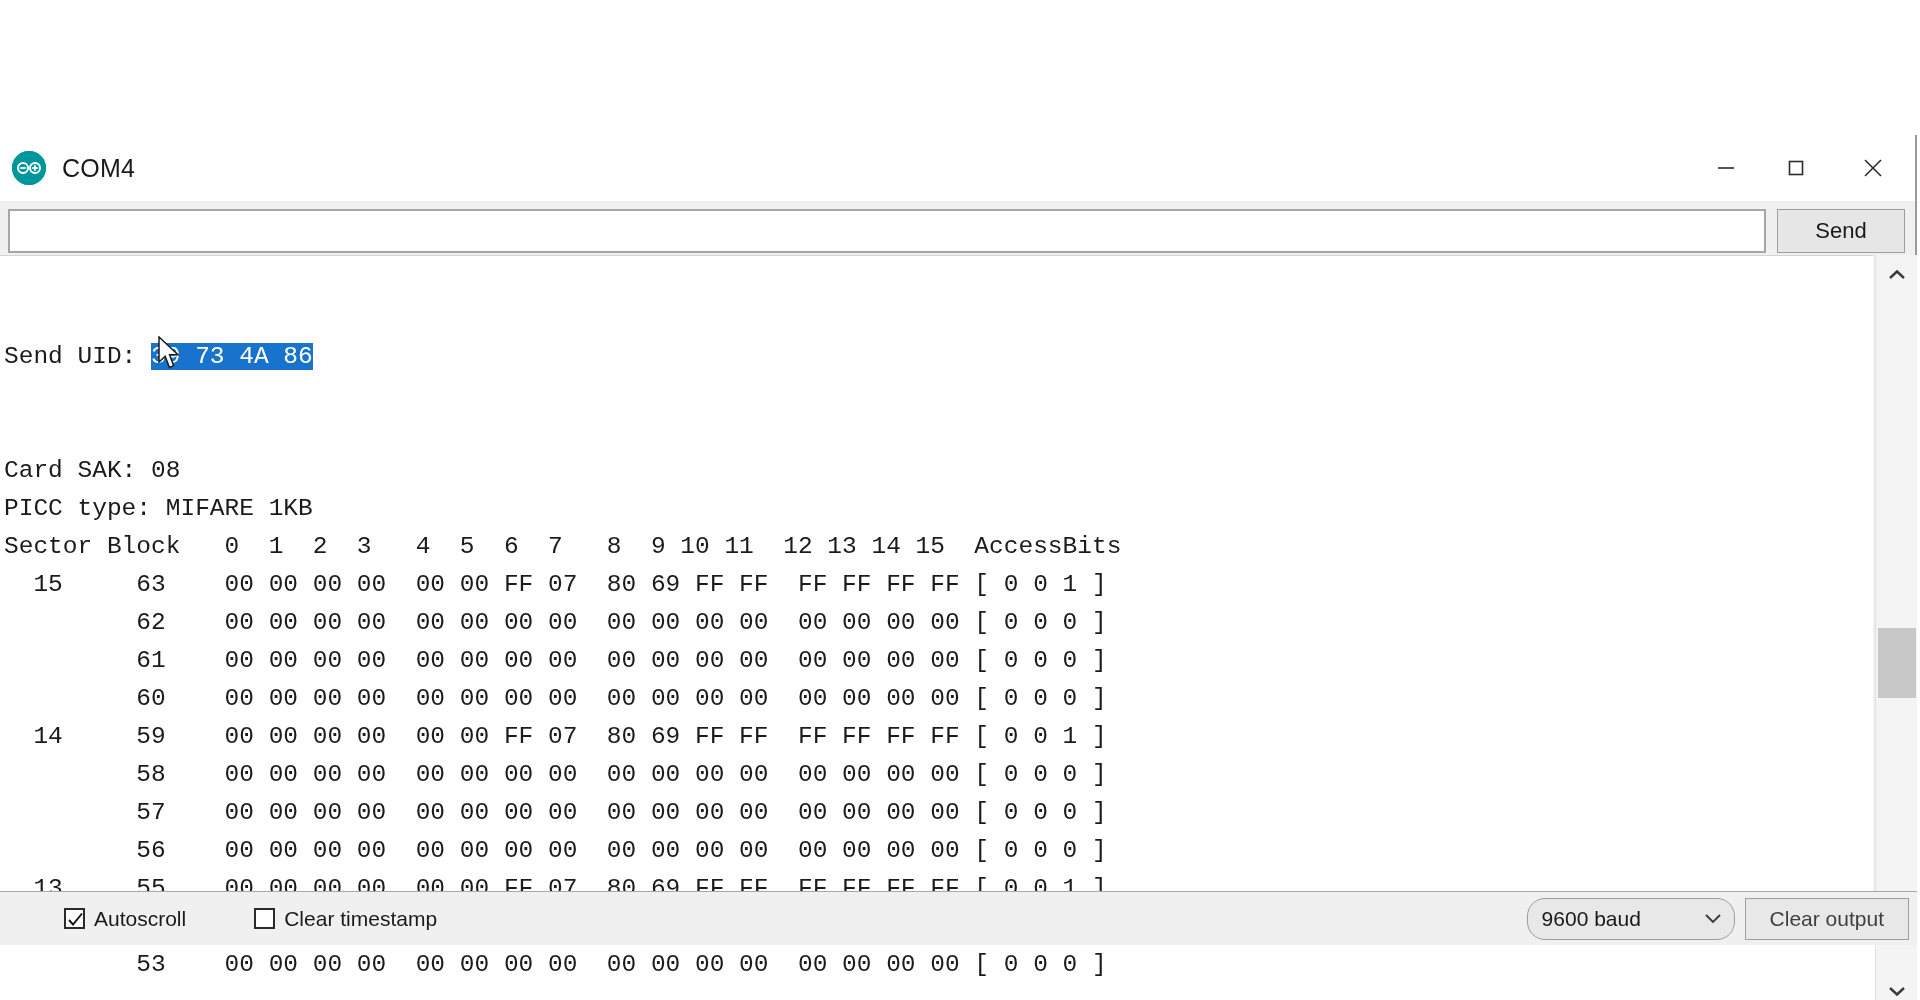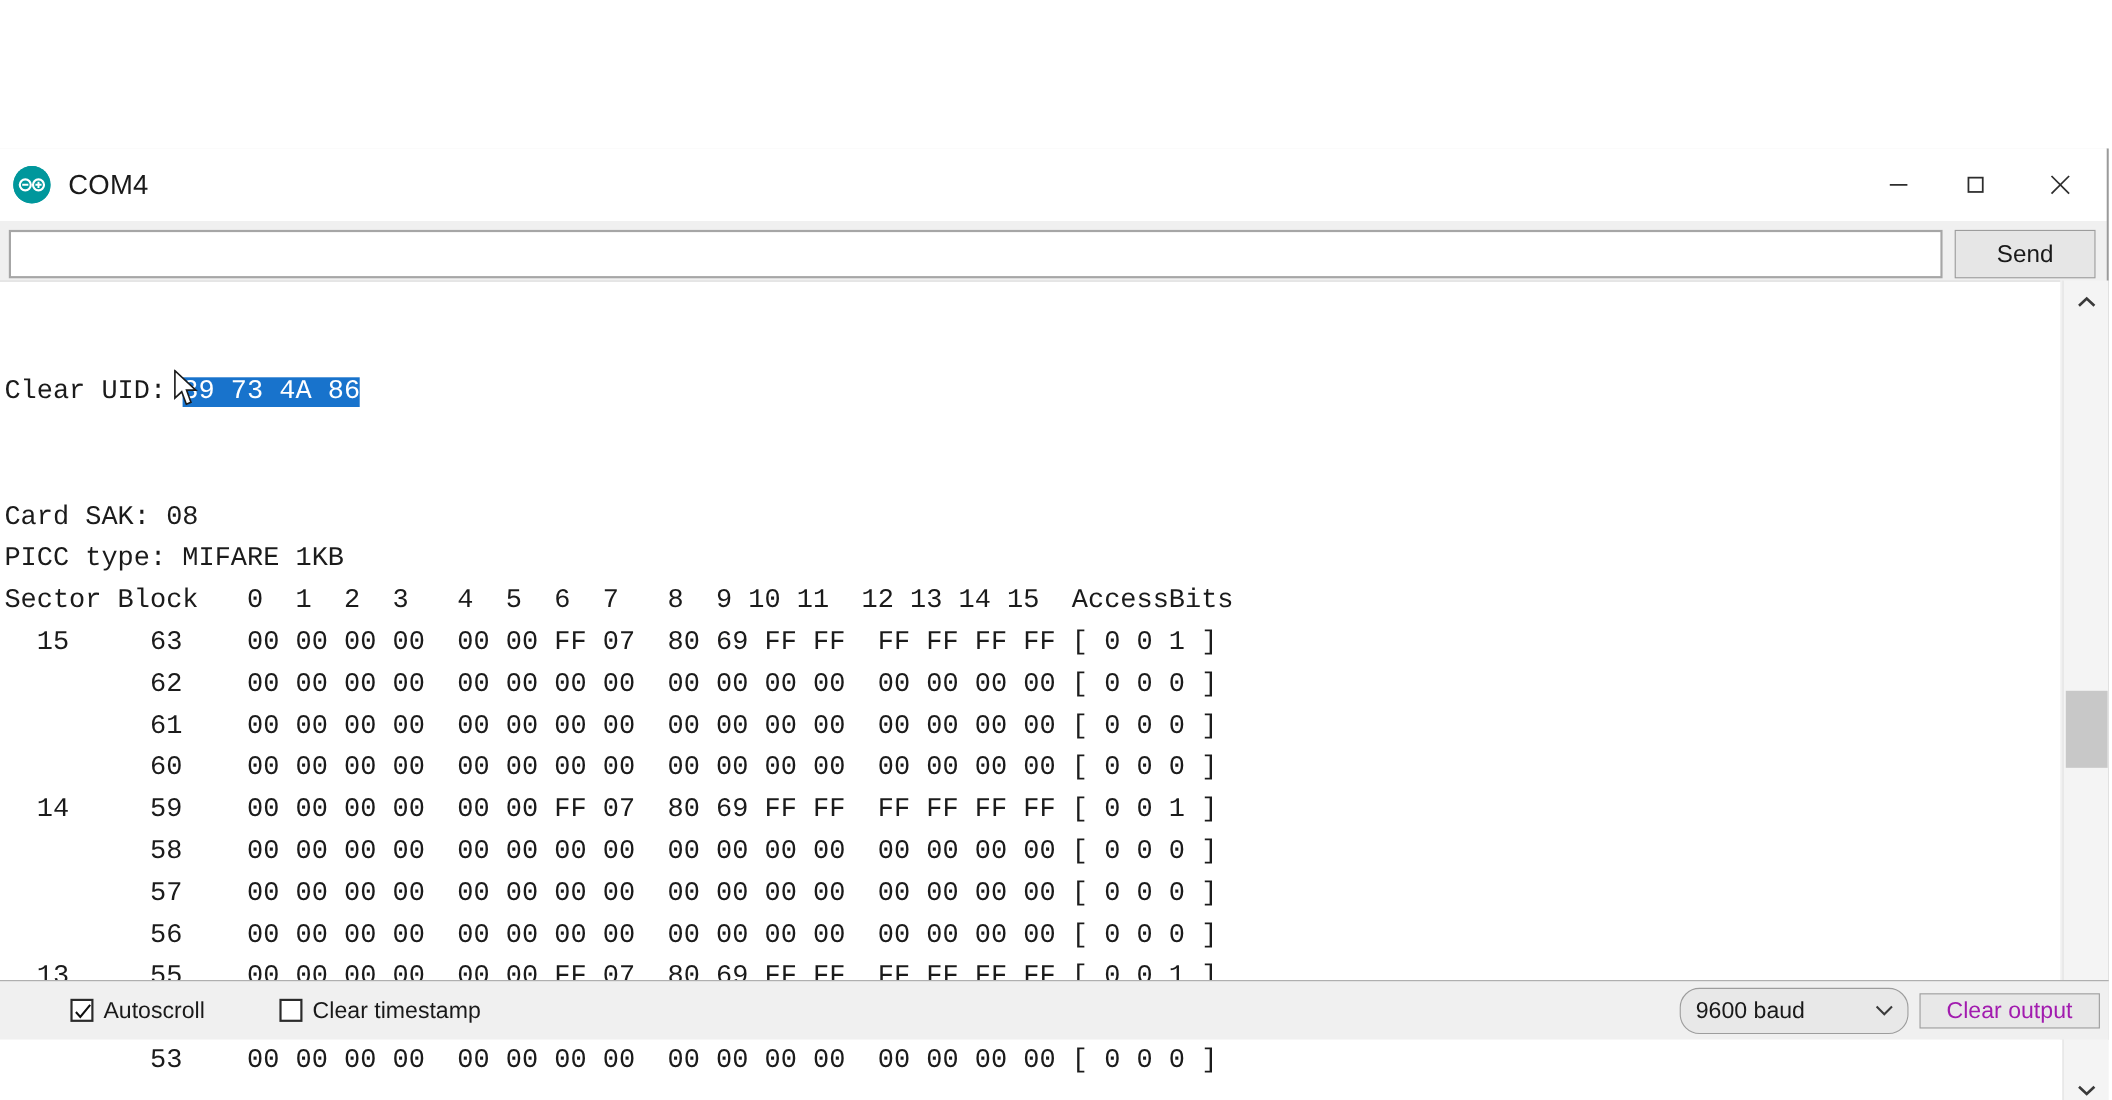--- a/index.html
+++ b/index.html
@@ -236,28 +236,28 @@
   .combo-arrow {
     position: absolute;
     right: 10px; top: 50%;
     transform: translateY(-50%);
     width: 22px; height: 22px;
     display: flex; align-items: center; justify-content: center;
   }
   .combo.nl  { width: 220px; }
   .combo.baud { width: 208px; border-radius: 18px; }
   .clear-btn {
-    height: 32px;
+    height: 42px;
     padding: 0 24px;
     box-sizing: border-box;
     background: #e8e8e8;
     border: 1px solid #9d9d9d;
     font-family: "Liberation Sans", sans-serif;
     font-size: 21px;
-    color: #a21caf;
+    color: #404040;
     cursor: default;
     white-space: nowrap;
   }
 
   
   .cursor {
     position: absolute;
     left: 157px;
     top: 336px;
     width: 26px;
@@ -313,21 +313,21 @@
 
     <div class="sendrow">
       <input class="send-input" type="text" placeholder="" style="">
       <button class="send-button">Send</button>
     </div>
 
     <div class="console-wrap">
 
       <div class="console">
         <div class="console-text">
-          <div class="line"><span>Clear UID: </span><span class="sel">39 73 4A 86</span></div>
+          <div class="line"><span>Send UID: </span><span class="sel">39 73 4A 86</span></div>
           <div id="console-rest"><div class="line">Card SAK: 08</div><div class="line">PICC type: MIFARE 1KB</div><div class="line">Sector Block   0  1  2  3   4  5  6  7   8  9 10 11  12 13 14 15  AccessBits</div><div class="line">  15     63    00 00 00 00  00 00 FF 07  80 69 FF FF  FF FF FF FF [ 0 0 1 ]</div><div class="line">         62    00 00 00 00  00 00 00 00  00 00 00 00  00 00 00 00 [ 0 0 0 ]</div><div class="line">         61    00 00 00 00  00 00 00 00  00 00 00 00  00 00 00 00 [ 0 0 0 ]</div><div class="line">         60    00 00 00 00  00 00 00 00  00 00 00 00  00 00 00 00 [ 0 0 0 ]</div><div class="line">  14     59    00 00 00 00  00 00 FF 07  80 69 FF FF  FF FF FF FF [ 0 0 1 ]</div><div class="line">         58    00 00 00 00  00 00 00 00  00 00 00 00  00 00 00 00 [ 0 0 0 ]</div><div class="line">         57    00 00 00 00  00 00 00 00  00 00 00 00  00 00 00 00 [ 0 0 0 ]</div><div class="line">         56    00 00 00 00  00 00 00 00  00 00 00 00  00 00 00 00 [ 0 0 0 ]</div><div class="line">  13     55    00 00 00 00  00 00 FF 07  80 69 FF FF  FF FF FF FF [ 0 0 1 ]</div><div class="line">         54    00 00 00 00  00 00 00 00  00 00 00 00  00 00 00 00 [ 0 0 0 ]</div><div class="line">         53    00 00 00 00  00 00 00 00  00 00 00 00  00 00 00 00 [ 0 0 0 ]</div></div>
         </div>
       </div>
 
       <div class="vscroll">
         <div class="vs-arrow up">
           <svg width="20" height="14" viewBox="0 0 20 14">
             <polyline points="3,10 10,3.5 17,10" fill="none" stroke="#3a3a3a" stroke-width="2.4"></polyline>
           </svg>
         </div>

